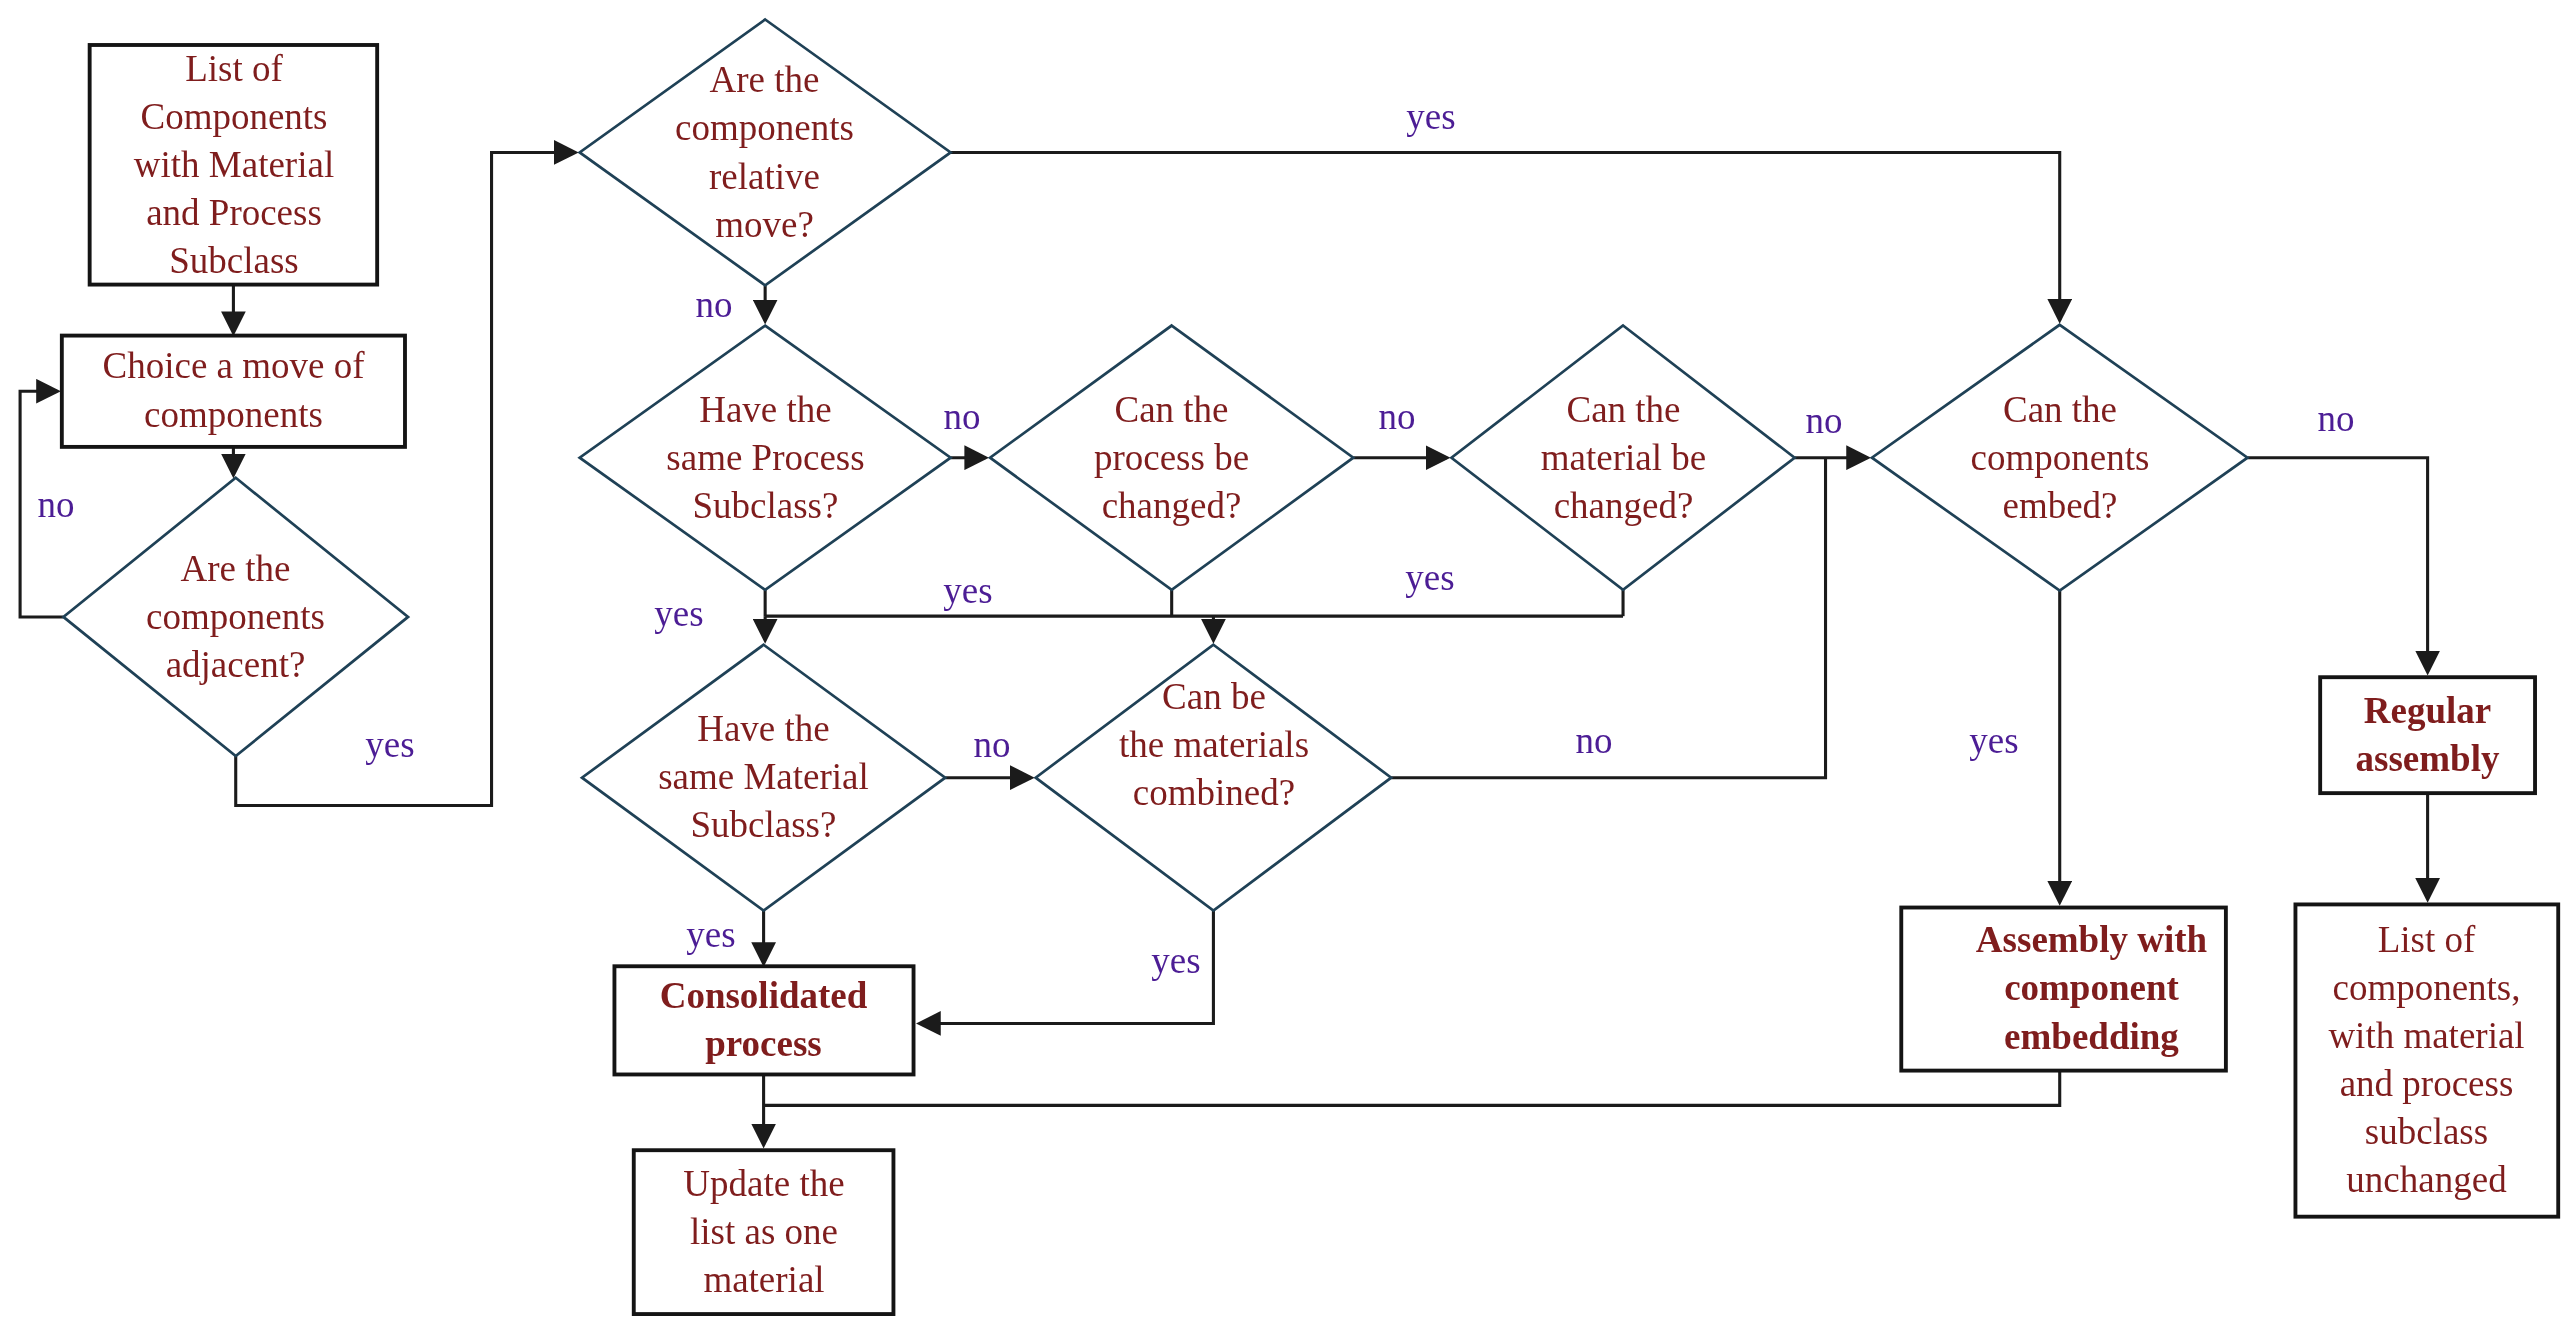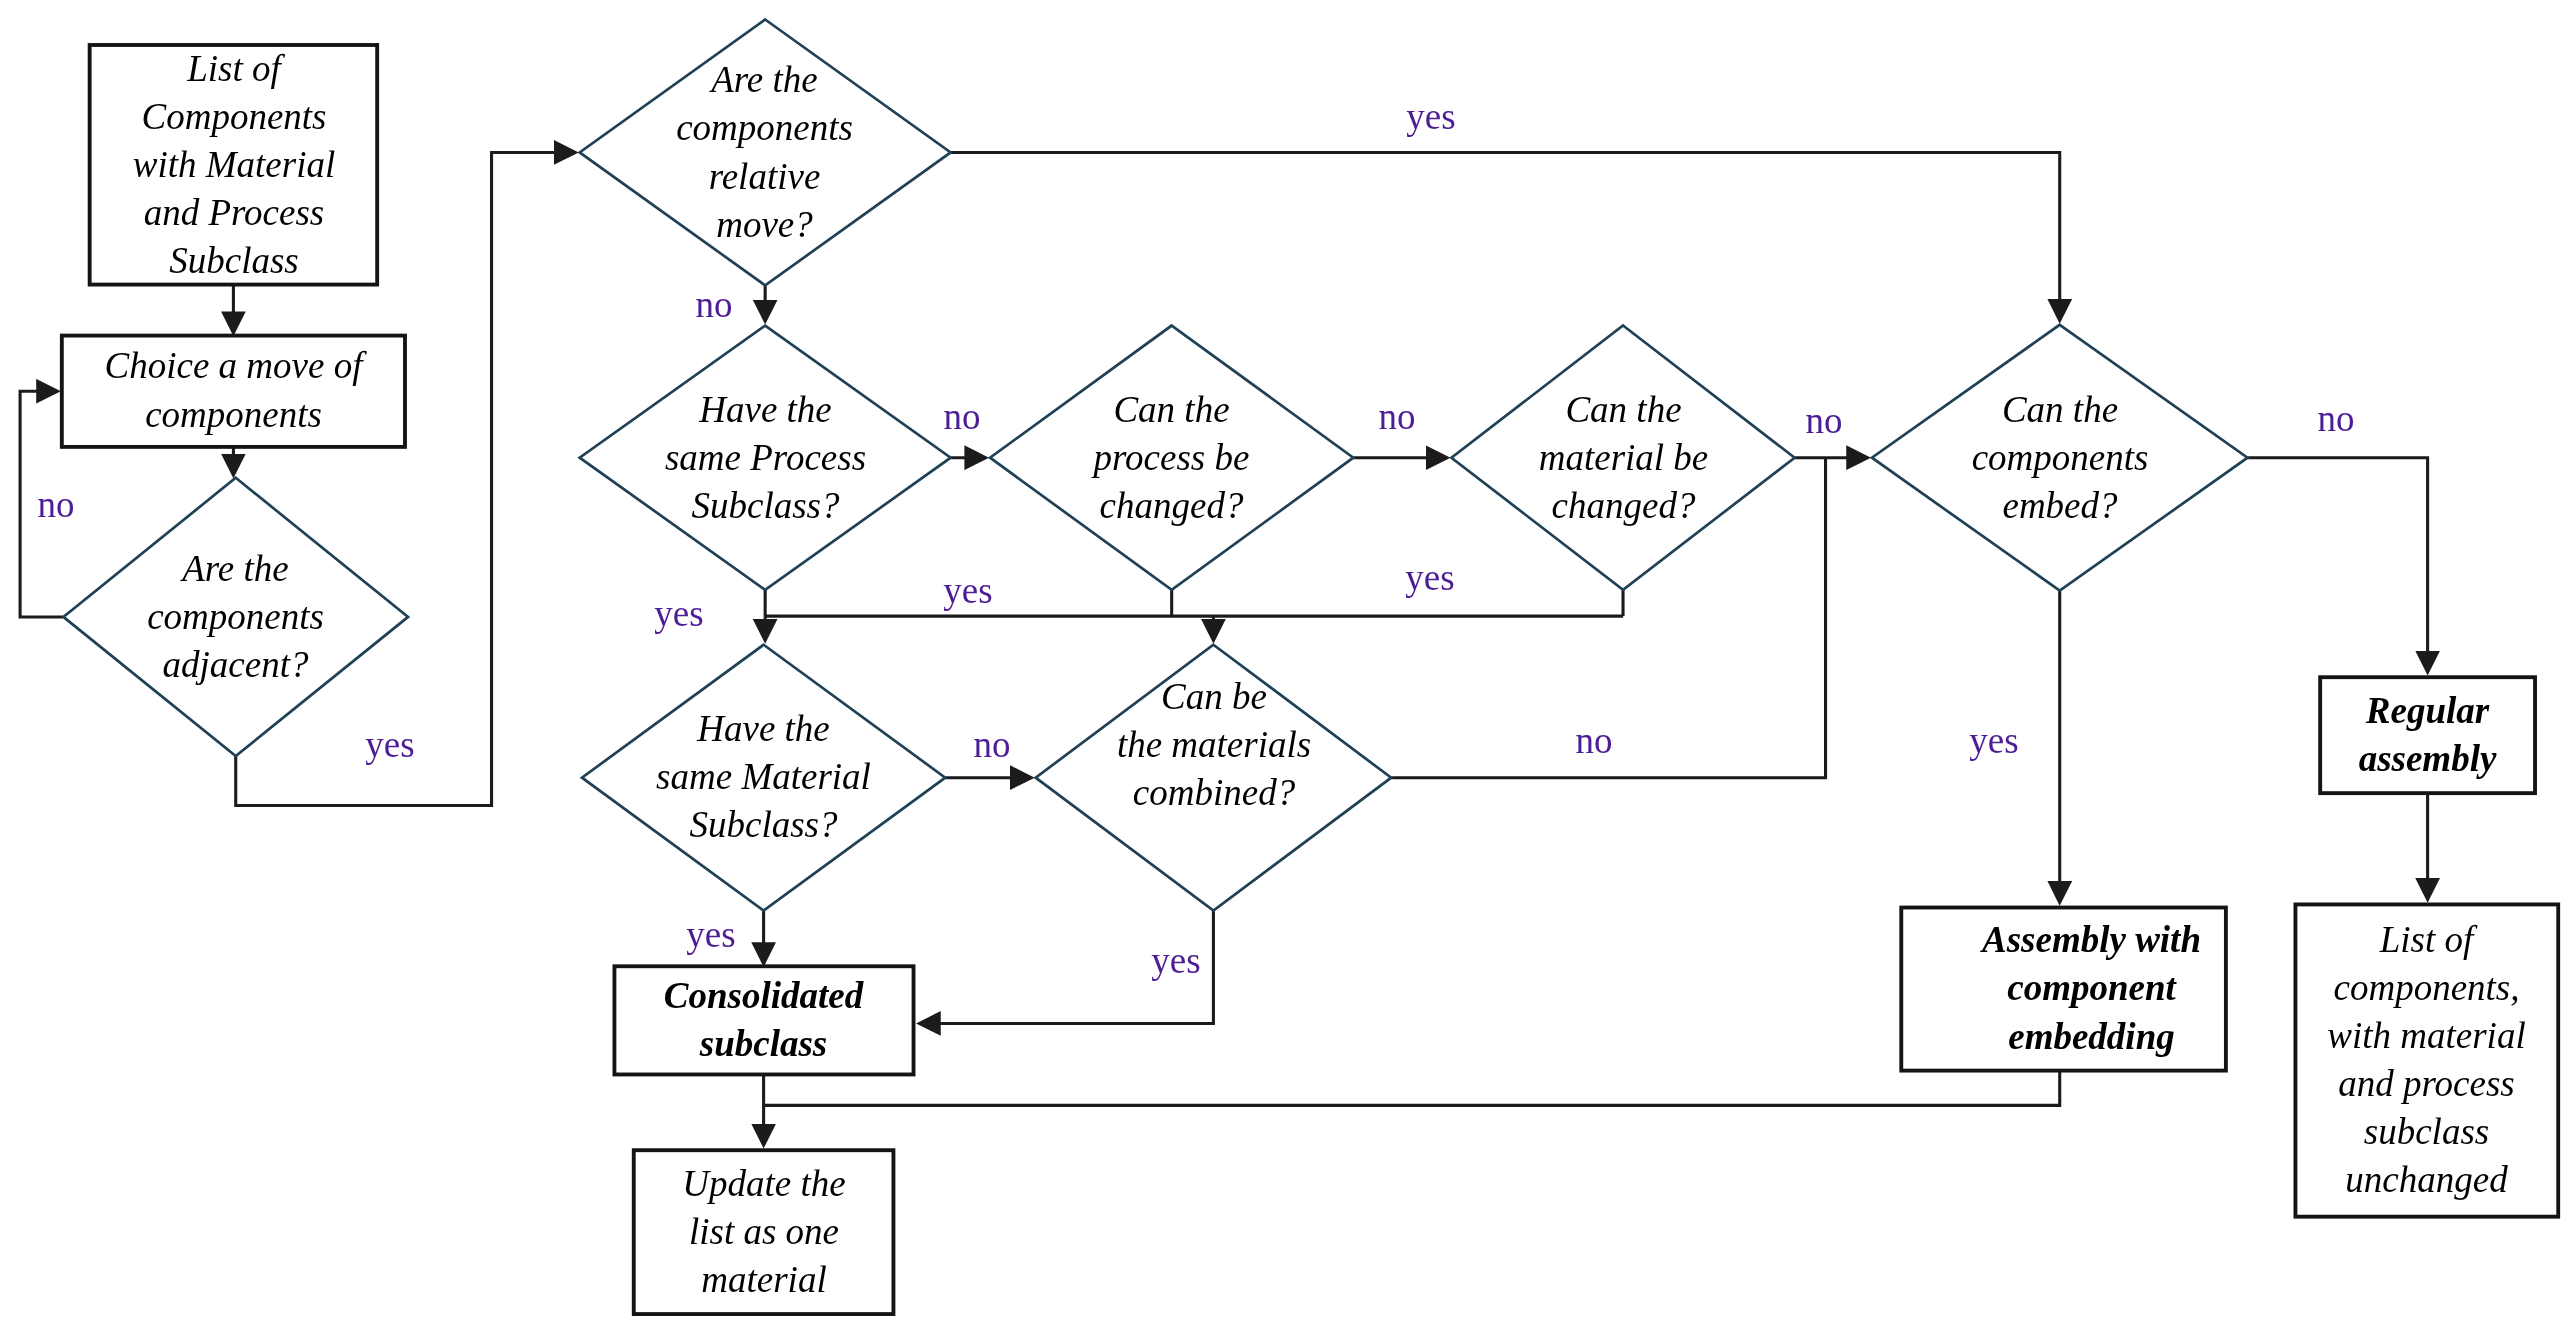--- a/index.html
+++ b/index.html
@@ -14,22 +14,21 @@
   .stage svg { position: absolute; left: 0; top: 0; }
   .node-text {
     position: absolute;
     display: flex;
     align-items: center;
     justify-content: center;
     text-align: center;
     white-space: pre-line;
     font-size: 37px;
     line-height: 1.3;
-    color: #000000;
-    font-style: italic;
+    color: #7f1d1d;
   }
   .node-text.bold { font-weight: bold; }
   .edge-label {
     position: absolute;
     transform: translate(-50%, -50%);
     font-size: 37px;
     color: #4c1d95;
     white-space: nowrap;
   }
 </style>
@@ -120,21 +119,21 @@
   <div class="node-text" style="left:1921px;top:373px; width:278px; height:170px;">Can the
 components
 embed?</div>
   <div class="node-text" style="left:609px; top:692px; width:309px; height:170px;">Have the
 same Material
 Subclass?</div>
   <div class="node-text" style="left:1067px;top:660px; width:294px; height:170px;">Can be
 the materials
 combined?</div>
   <div class="node-text bold" style="left:614px; top:966px; width:299px; height:108px;">Consolidated
-subclass</div>
+process</div>
   <div class="node-text" style="left:634px; top:1150px;width:260px; height:164px;">Update the
 list as one
 material</div>
   <div class="node-text bold" style="left:1901px;top:907px;width:381px; height:163px;">Assembly with
 component
 embedding</div>
   <div class="node-text bold" style="left:2320px;top:677px; width:215px; height:116px;text-align:center;">Regular
 assembly</div>
   <div class="node-text" style="left:2295px;top:904px;width:263px; height:312px;">List of
 components,

